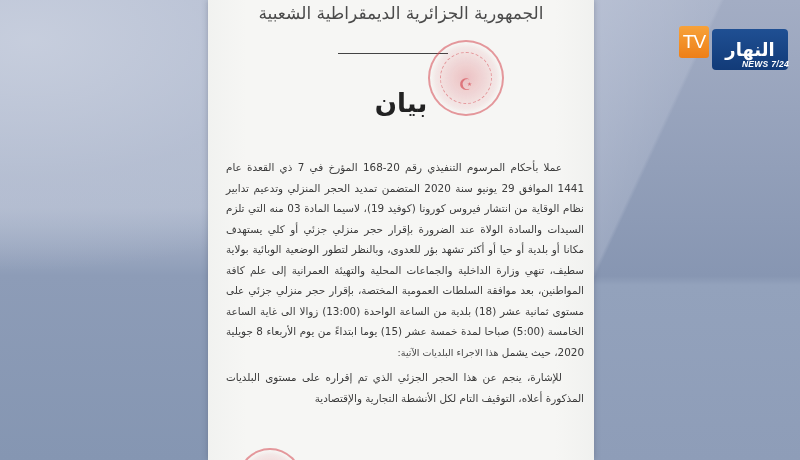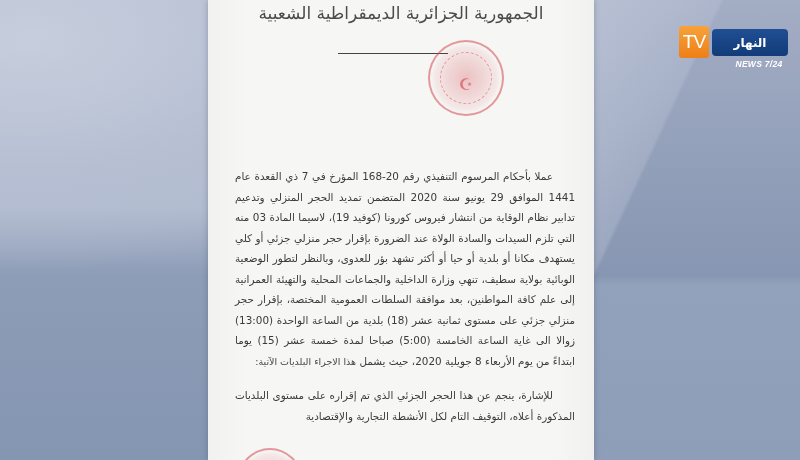--- a/index.html
+++ b/index.html
@@ -56,62 +56,63 @@
   .stamp-bottom { left: 30px; top: 448px; width: 60px; height: 60px; }
   .title {
     position: absolute; top: 88px; left: 0; width: 386px; text-align: center;
     font-size: 26px; font-weight: bold; color: #222; direction: rtl;
   }
   .body-text {
     position: absolute; top: 153px; left: 14px; width: 366px;
     direction: rtl; text-align: justify;
     font-size: 10.4px; line-height: 20.5px; color: #3a3a3a;
   }
-  .body-text p { margin: 13px; }
+  .body-text p { margin: 4px; }
   .body-text p.para { text-indent: 22px; }
   .body-text p.list { font-weight: bold; color: #2c2c2c; text-indent: 22px; }
   .body-text .small { font-size: 9.5px; color: #444; }
   .logo {
     position: absolute; left: 679px; top: 26px; width: 110px; height: 46px;
   }
   .logo-tv {
     position: absolute; left: 0; top: 0; width: 30px; height: 32px;
     background: linear-gradient(180deg, #f7a23a 0%, #ee7f17 100%);
     border-radius: 3px; color: #fff; font-weight: normal; font-size: 19px;
     font-family: "Liberation Sans", sans-serif;
     display: flex; align-items: center; justify-content: center;
     letter-spacing: -1px;
   }
   .logo-name {
-    position: absolute; left: 33px; top: 3px; width: 76px; height: 27px;
+    position: absolute; left: 33px; top: 3px; width: 76px; height: 41px;
     background: linear-gradient(180deg, #1f4f93 0%, #123b78 100%);
-    border-radius: 4px; color: #fff; font-size: 12px; font-weight: bold;
+    border-radius: 4px; color: #fff; font-size: 18px; font-weight: bold;
     display: flex; align-items: center; justify-content: center; direction: rtl;
   }
   .logo-news {
-    position: absolute; left: 50px; top: 33px; width: 60px; text-align: center;
+    position: absolute; left: 50px; top: 33px; width: 60px; text-align: right;
     font-family: "Liberation Sans", sans-serif; font-size: 8.5px; font-weight: bold;
     color: #ffffff; font-style: italic; letter-spacing: 0.3px;
   }
 </style>
 </head>
 <body>
 
 <div class="bg-left"></div>
 <div class="bg-right"></div>
 
 <div class="page">
   <div class="header-line1">الجمهورية الجزائرية الديمقراطية الشعبية</div>
   <div class="header-rule"></div>
 
   <div class="stamp stamp-top">
     <div class="inner"></div>
     <div class="mark">☪</div>
   </div>
 
+  <div class="title">بيان</div>
 
   <div class="body-text">
     <p class="para">
       <span>عملا بأحكام المرسوم التنفيذي رقم 20-168 المؤرخ في 7 ذي القعدة عام 1441 الموافق 29 يونيو سنة 2020 المتضمن تمديد الحجر المنزلي وتدعيم تدابير نظام الوقاية من انتشار فيروس كورونا (كوفيد 19)، لاسيما المادة 03 منه التي تلزم السيدات والسادة الولاة عند الضرورة بإقرار حجر منزلي جزئي أو كلي يستهدف مكانا أو بلدية أو حيا أو أكثر تشهد بؤر للعدوى، وبالنظر لتطور الوضعية الوبائية بولاية سطيف، تنهي وزارة الداخلية والجماعات المحلية والتهيئة العمرانية إلى علم كافة المواطنين، بعد موافقة السلطات العمومية المختصة، بإقرار حجر منزلي جزئي على مستوى ثمانية عشر (18) بلدية من الساعة الواحدة (13:00) زوالا الى غاية الساعة الخامسة (5:00) صباحا لمدة خمسة عشر (15) يوما ابتداءً من يوم الأربعاء 8 جويلية 2020، حيث يشمل</span>
       <span class="small">هذا الاجراء البلديات الآتية:</span>
     </p>
     <p class="para">للإشارة، ينجم عن هذا الحجر الجزئي الذي تم إقراره على مستوى البلديات المذكورة أعلاه، التوقيف التام لكل الأنشطة التجارية والإقتصادية</p>
   </div>
 
   <div class="stamp stamp-bottom">

